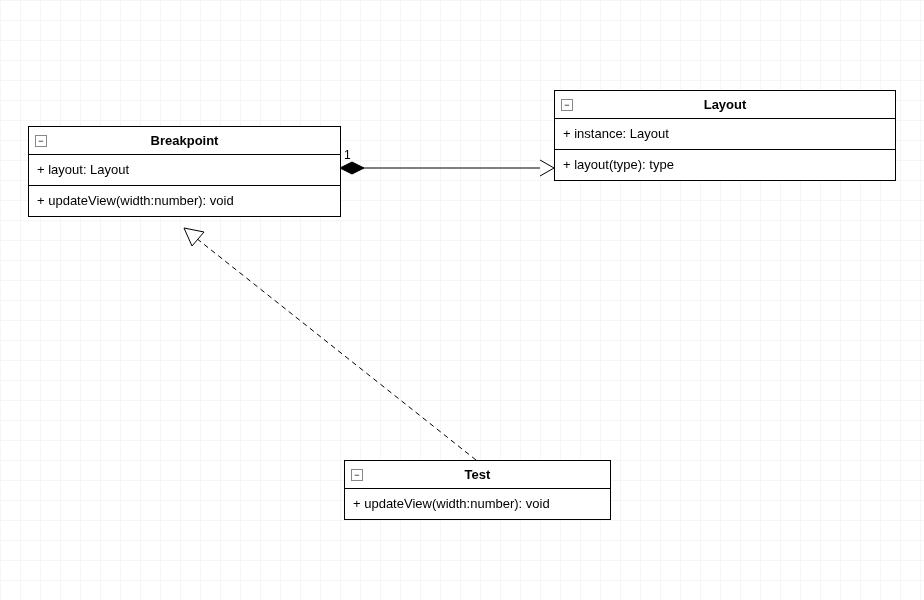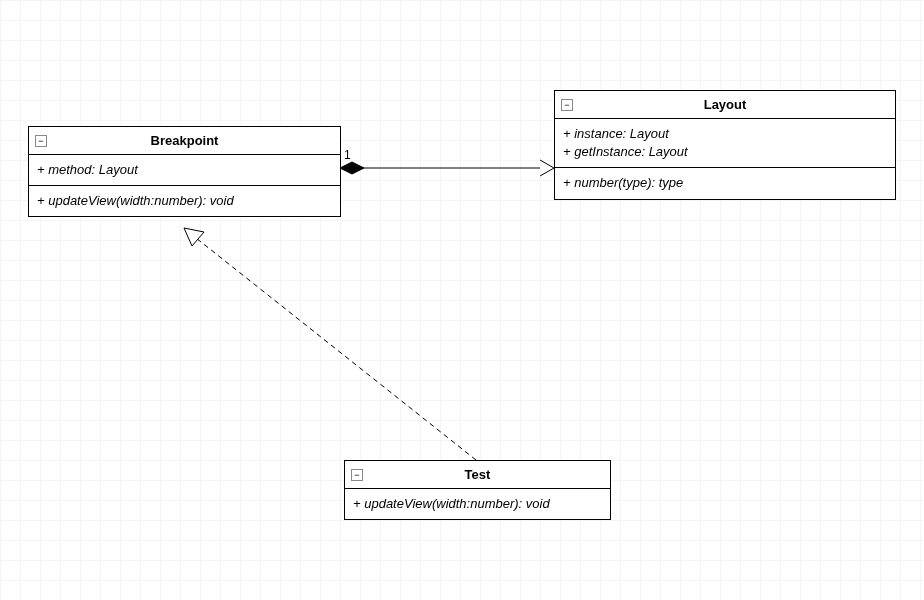--- a/index.html
+++ b/index.html
@@ -57,21 +57,20 @@
   .section {
     padding: 6px 8px;
     border-bottom: 1px solid #000;
   }
   .section:last-child {
     border-bottom: none;
   }
   .member {
     white-space: nowrap;
     line-height: 1.4;
-    font-style: italic;
   }
   svg.connectors {
     position: absolute;
     inset: 0;
     width: 924px;
     height: 600px;
     z-index: 1;
   }
   .mult-label {
     position: absolute;
@@ -82,38 +81,37 @@
 </style>
 </head>
 <body>
 
 <div class="class-box" style="left:28px; top:126px; width:311px;">
   <div class="class-title">
     <span class="collapse-icon">−</span>
     <span>Breakpoint</span>
   </div>
   <div class="section">
-    <div class="member">+ method: Layout</div>
+    <div class="member">+ layout: Layout</div>
   </div>
   <div class="section">
     <div class="member">+ updateView(width:number): void</div>
   </div>
 </div>
 
 <div class="class-box" style="left:554px; top:90px; width:340px;">
   <div class="class-title">
     <span class="collapse-icon">−</span>
     <span>Layout</span>
   </div>
   <div class="section">
     <div class="member">+ instance: Layout</div>
-    <div class="member">+ getInstance: Layout</div>
   </div>
   <div class="section">
-    <div class="member">+ number(type): type</div>
+    <div class="member">+ layout(type): type</div>
   </div>
 </div>
 
 <div class="class-box" style="left:344px; top:460px; width:265px;">
   <div class="class-title">
     <span class="collapse-icon">−</span>
     <span>Test</span>
   </div>
   <div class="section">
     <div class="member">+ updateView(width:number): void</div>

